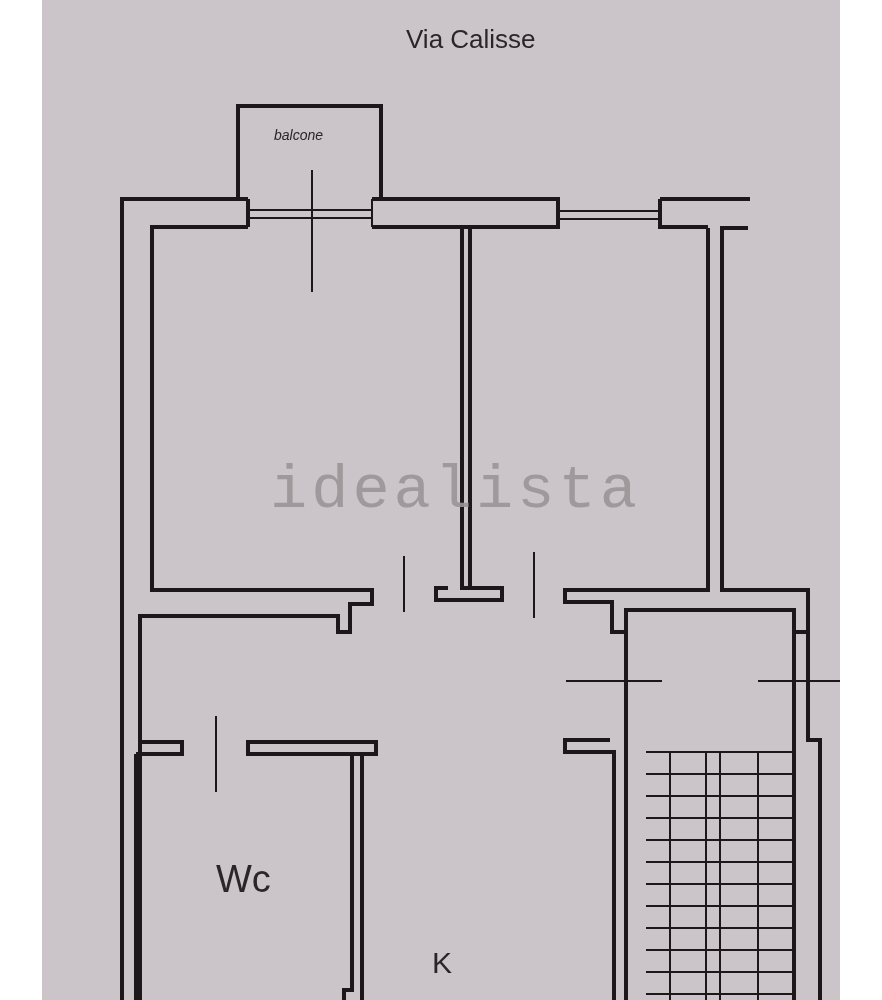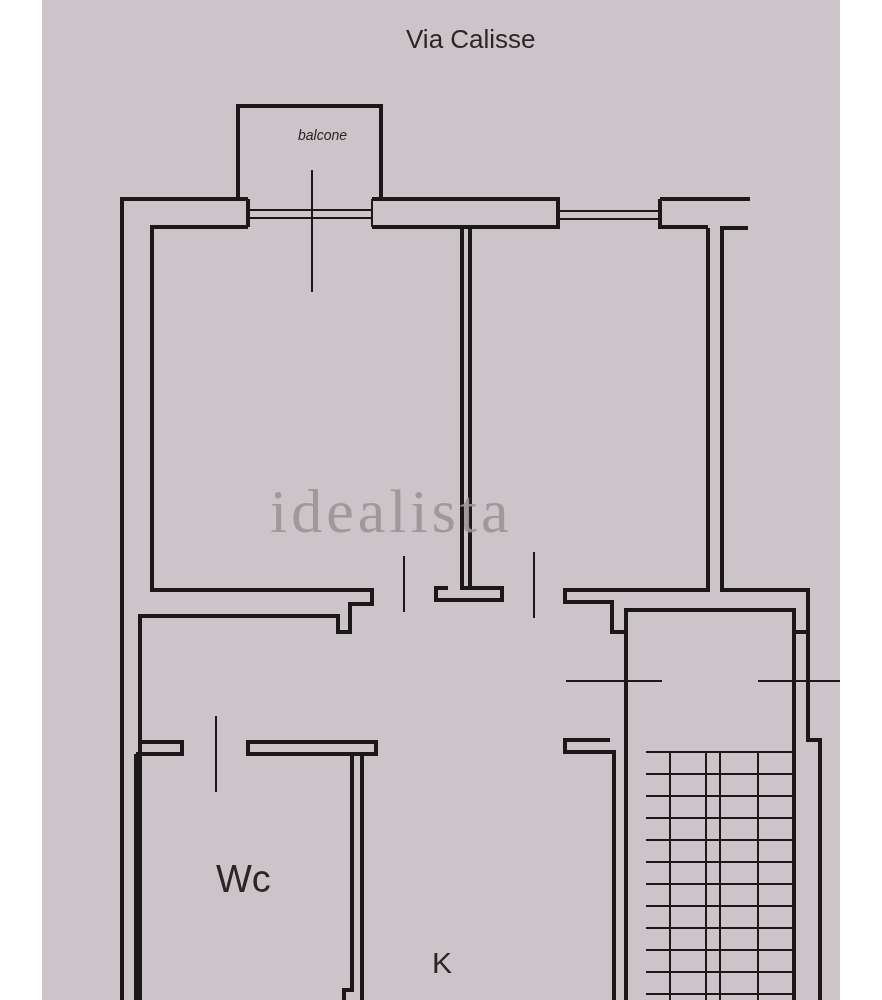--- a/index.html
+++ b/index.html
@@ -1,24 +1,24 @@
 <!DOCTYPE html>
 <html><head>
   <meta charset="utf-8">
   <style>
     html, body { margin:0; padding:0; background:#ffffff; }
     #canvas { position:relative; width:882px; height:1000px; overflow:hidden; background:#ffffff; }
     #paper { position:absolute; left:42px; top:0; width:798px; height:1000px; background:#cbc4c8; }
     #plan { position:absolute; left:0; top:0; }
     .lbl { position:absolute; font-family:"Liberation Sans", sans-serif; color:#2a2628; white-space:nowrap;text-align:center; }
     .street { left:406px; top:24px; font-size:26px; }
-    .balcone { left:274px; top:127px; font-size:14px; font-style:italic;margin-left:24px; }
+    .balcone { left:274px; top:127px; font-size:14px; font-style:italic; }
     .wc { left:216px; top:858px; font-size:38px; }
     .k { left:432px; top:946px; font-size:30px; }
-    .wm { position:absolute; left:270px; top:476px; font-family:Liberation Serif, serif; font-size:62px; color:#9b9597; letter-spacing:4px; opacity:0.9; }
+    .wm { position:absolute; left:270px; top:455px; font-family:Liberation Mono, monospace; font-size:62px; color:#9b9597; letter-spacing:4px; opacity:0.9; }
   </style>
 </head>
 <body>
 
 <div id="canvas">
   <div id="paper"></div>
 
   <svg id="plan" width="882" height="1000" viewBox="0 0 882 1000">
     <g fill="none" stroke="#1c181a" stroke-width="4" stroke-linejoin="miter">
 

